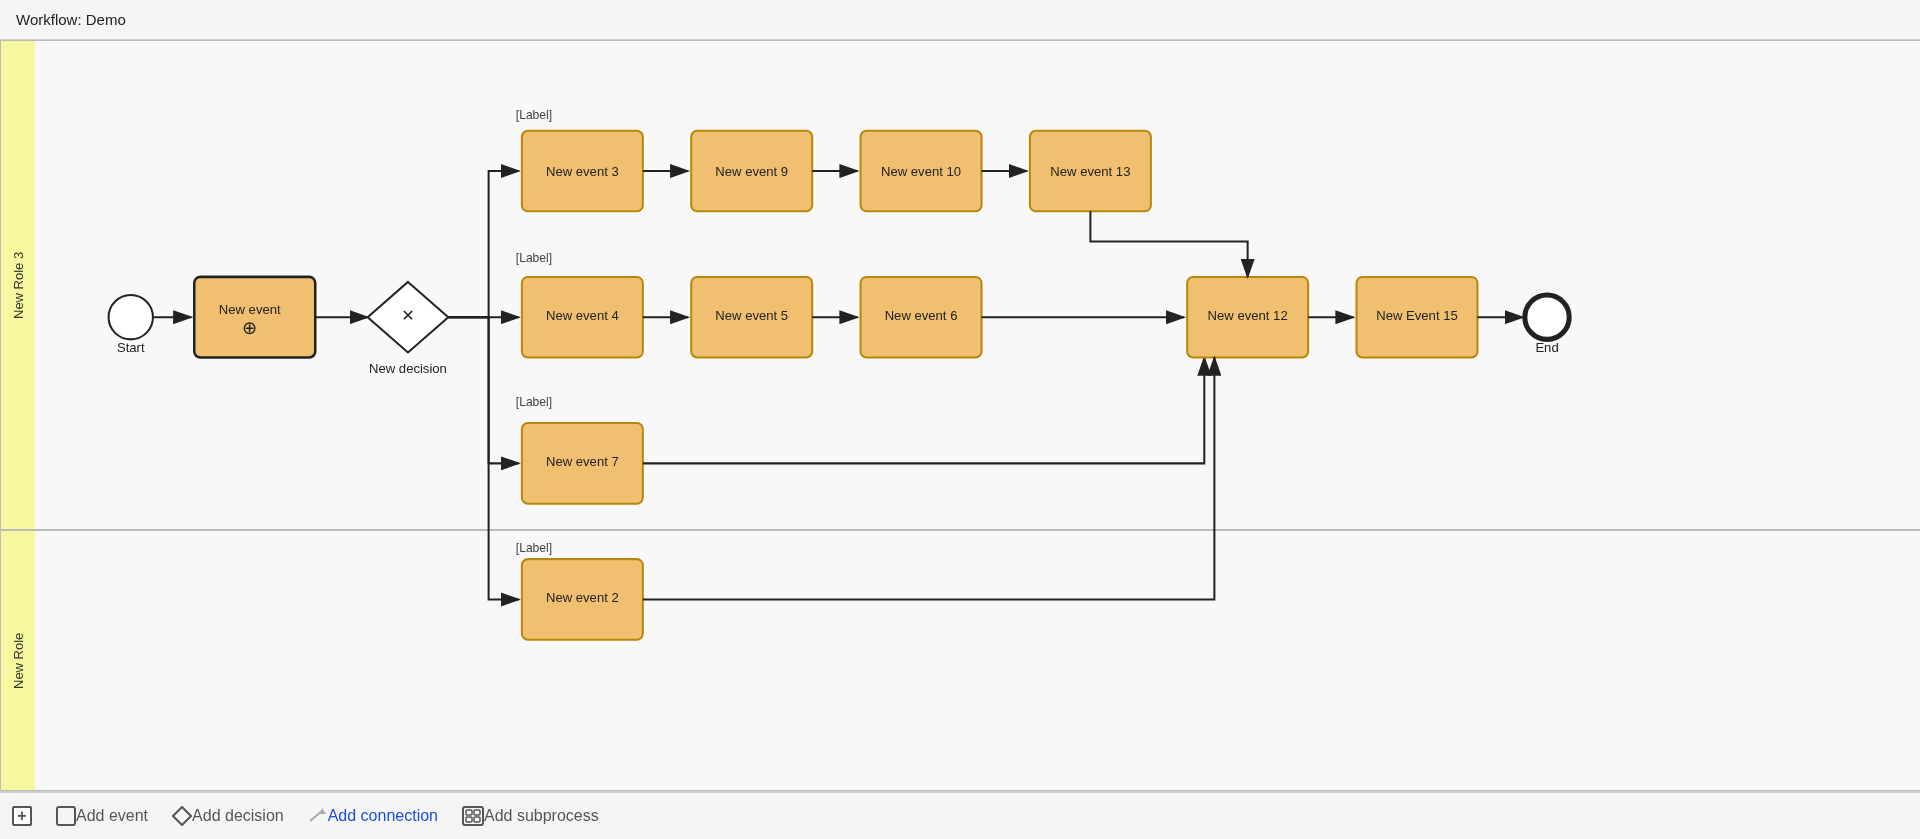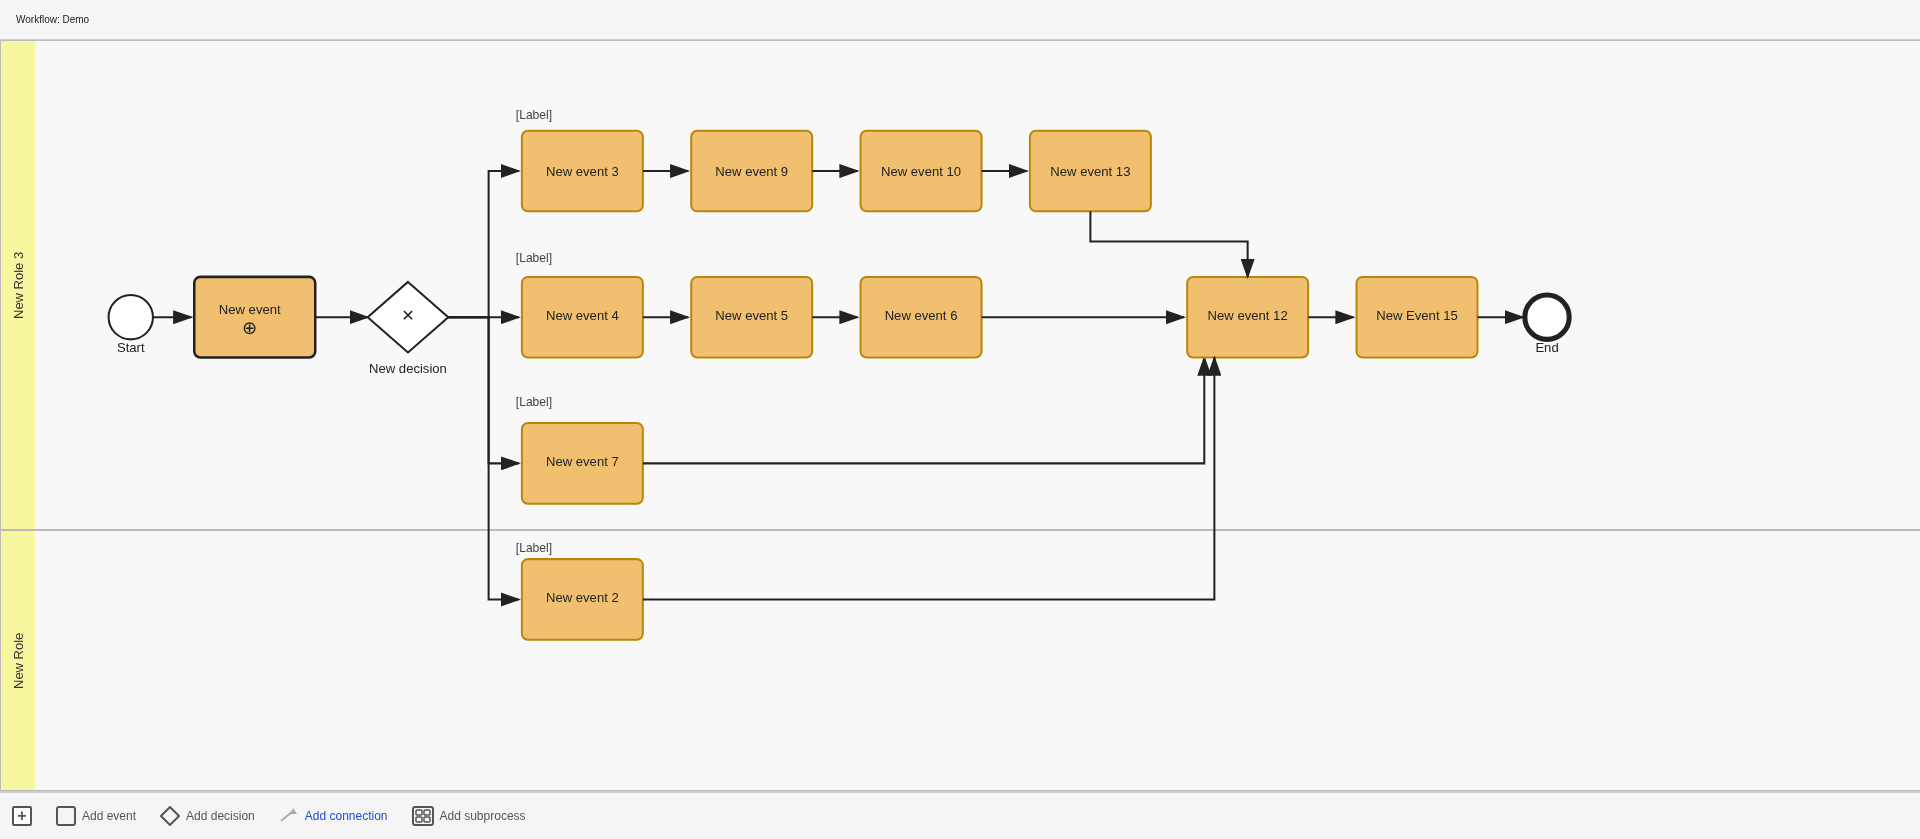--- a/index.html
+++ b/index.html
@@ -13,21 +13,21 @@
       background: #f0f0f0;
     }
 
     .title-bar {
       height: 40px;
       background: #f5f5f5;
       border-bottom: 1px solid #ccc;
       display: flex;
       align-items: center;
       padding: 0 16px;
-      font-size: 10px;
+      font-size: 15px;
       font-weight: 500;
       color: #222;
     }
 
     .canvas-area {
       flex: 1;
       position: relative;
       background: #f8f8f8;
       overflow: hidden;
     }
@@ -107,22 +107,21 @@
       align-items: center;
       justify-content: center;
       font-size: 16px;
       font-weight: bold;
       color: #555;
     }
 
     .toolbar-item {
       display: flex;
       align-items: center;
-      gap: 6px;
-      font-size: 12px;
+      font-size: 16px;
       color: #555;
       cursor: pointer;
     }
 
     .toolbar-item.disabled {
       color: #1d4ed8;
       cursor: default;
     }
   </style>
 </head>

